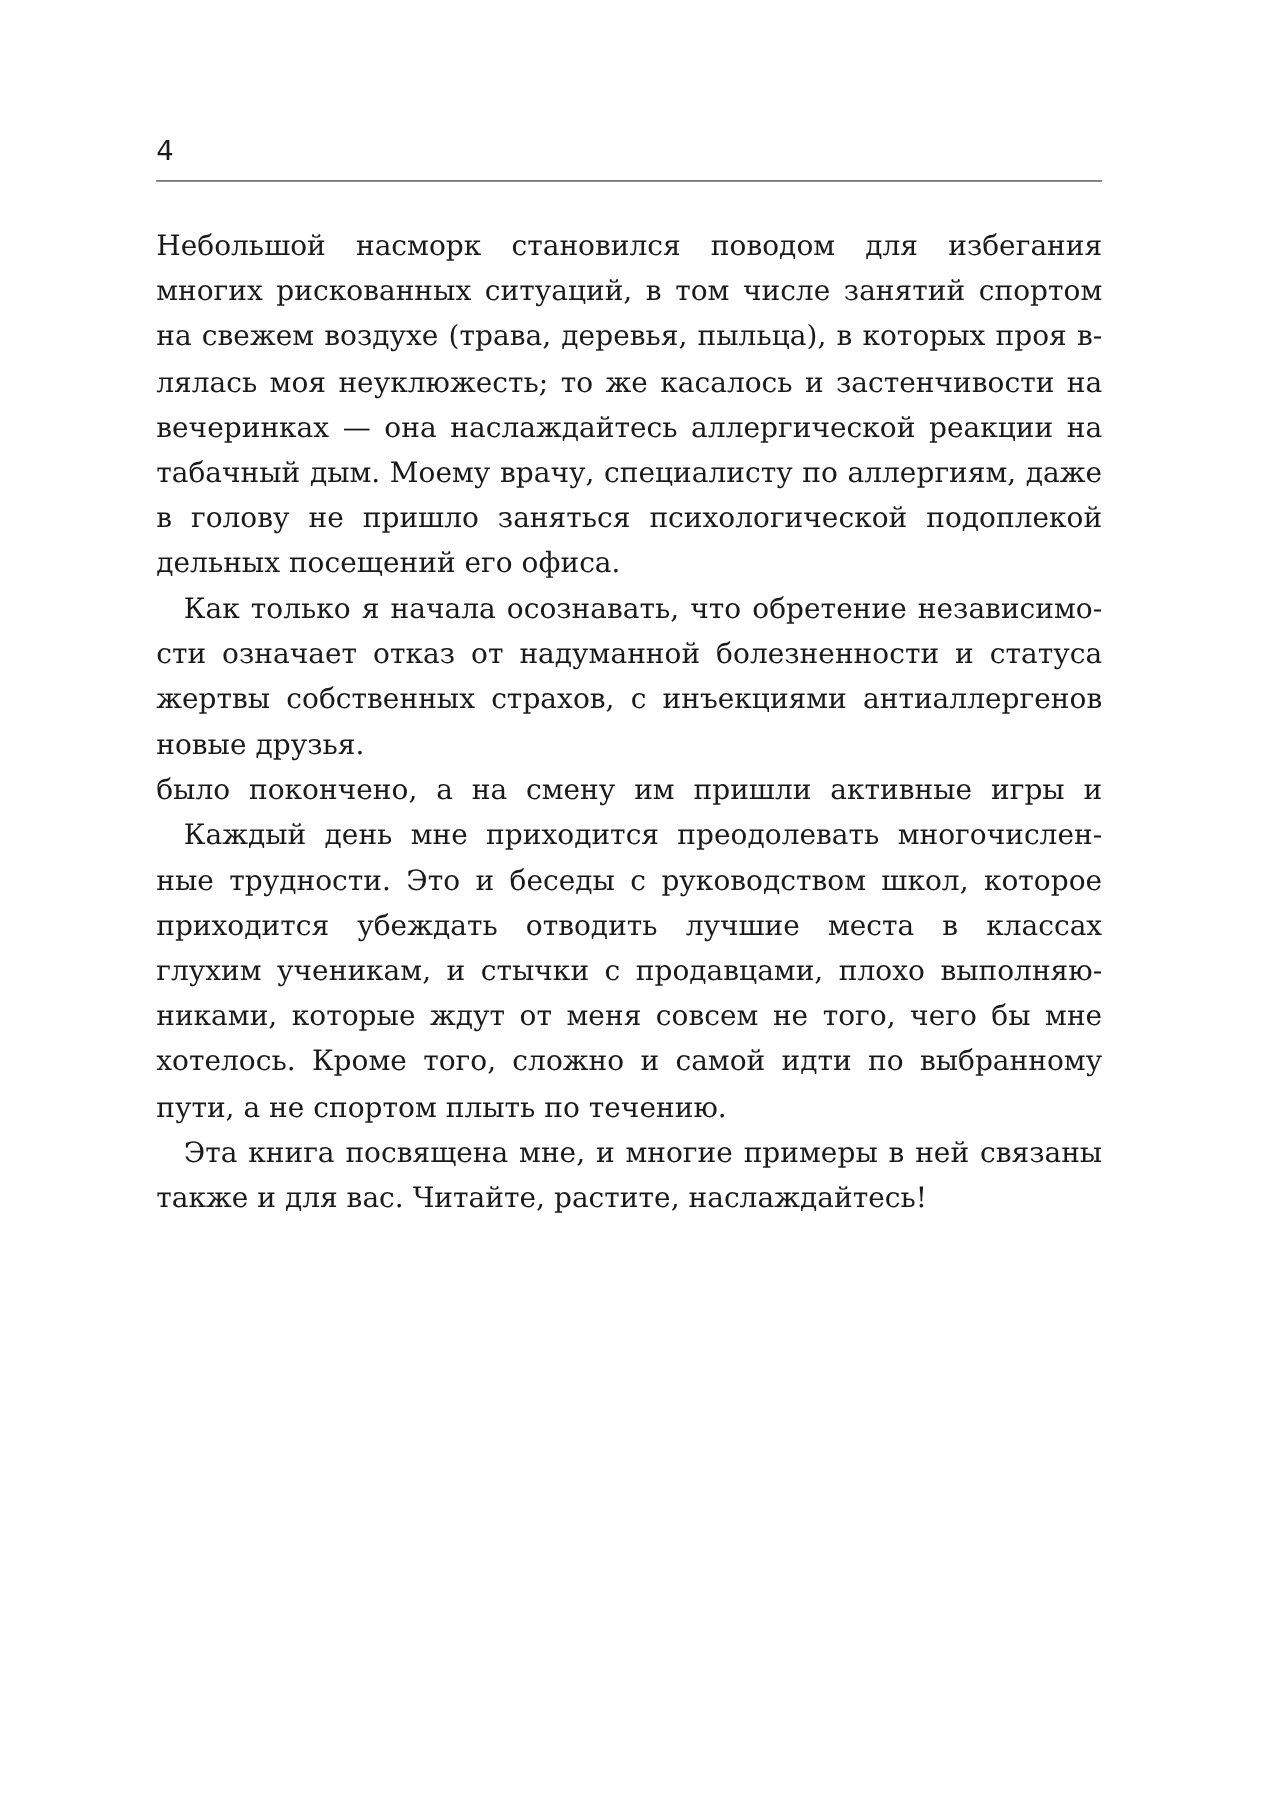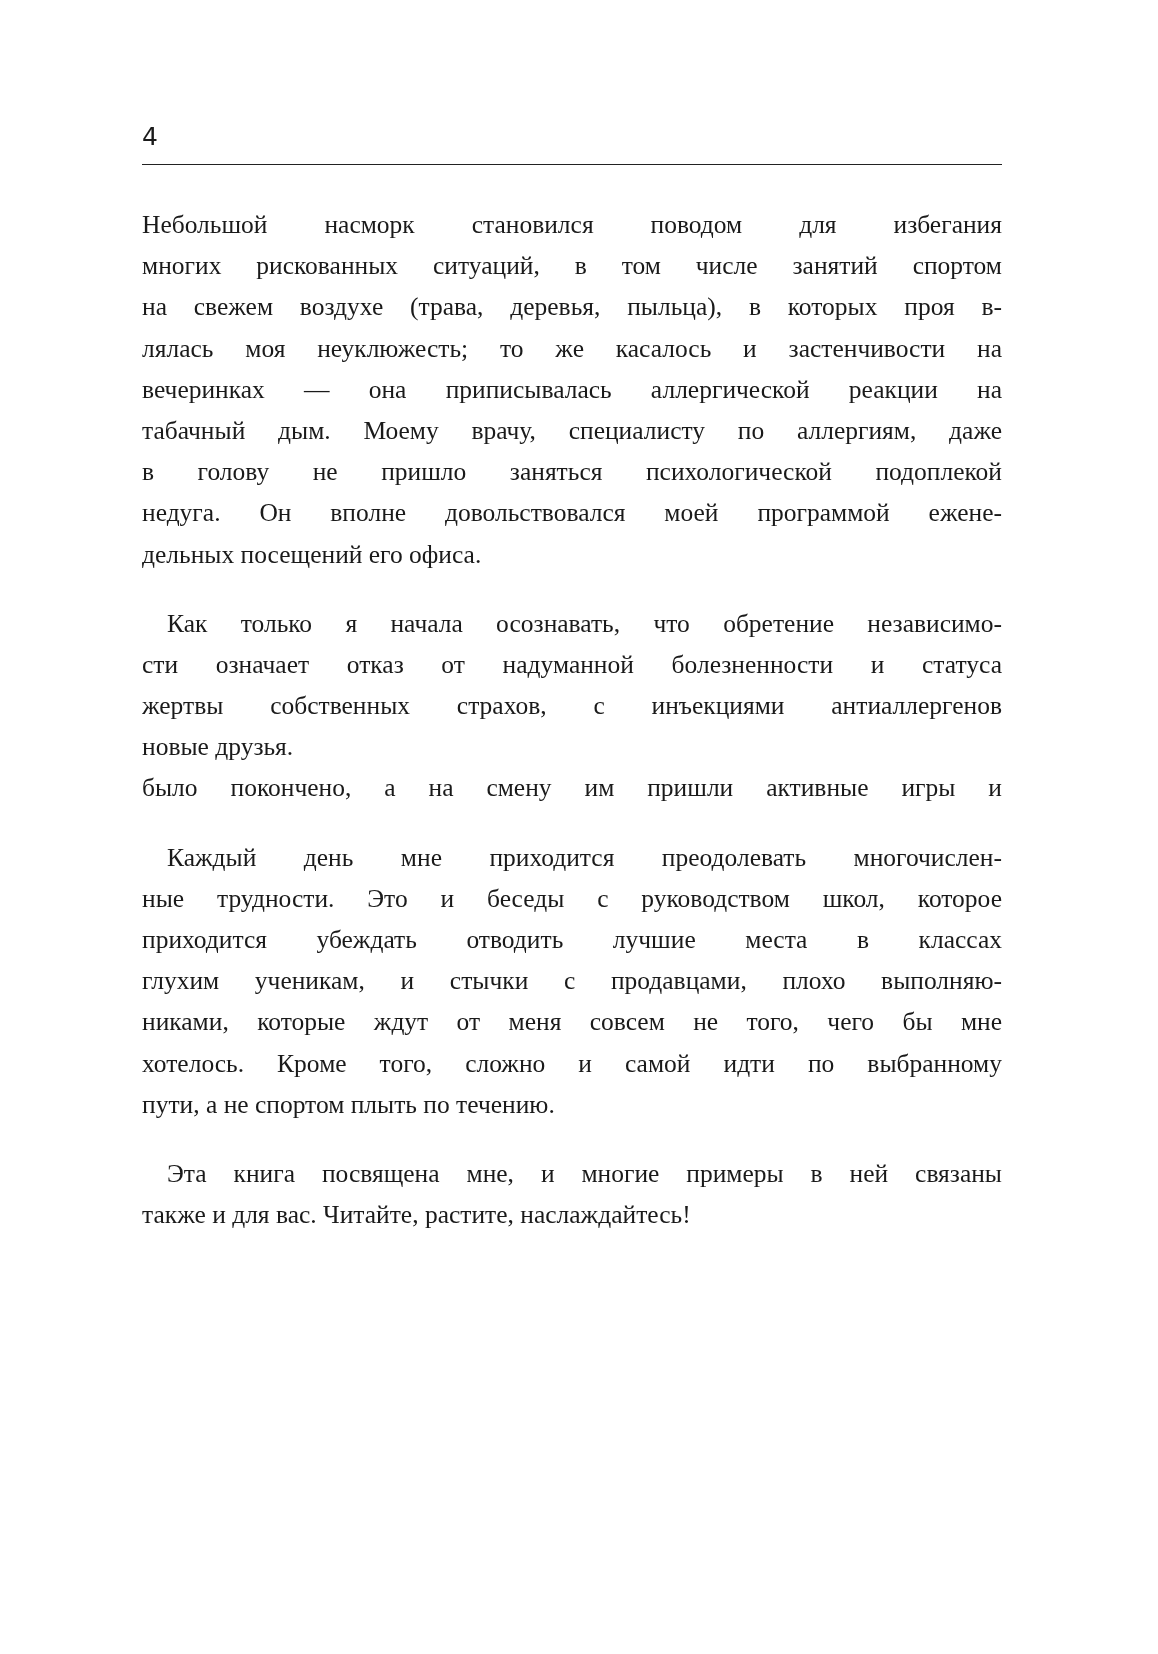--- a/index.html
+++ b/index.html
@@ -3,42 +3,41 @@
 <meta charset="utf-8">
 <style>
   html, body { margin:0; padding:0; background:#ffffff; }
   body { width:1158px; height:1654px; position:relative; overflow:hidden;
          font-family:"DejaVu Serif","Liberation Serif",serif; color:#1a1a1a; }
   .page-number { position:absolute; left:142px; top:122px; font-size:25px; line-height:30px;
                  font-family:"DejaVu Sans","Liberation Sans",sans-serif; }
   .header-rule { position:absolute; left:142px; top:164px; width:860px; height:0;
                  border-top:1.5px solid #222; }
   .text-body { position:absolute; left:142px; top:204px; width:860px; }
-  .para { margin:0;font-family:Liberation Serif, serif; }
+  .para { margin:0; }
   .line { display:block; height:41.2px; line-height:41.2px; font-size:25.5px;
           text-align:justify; text-align-last:justify; white-space:nowrap; overflow:hidden; }
   .line.last { text-align-last:left; }
-  .line.indent { text-indent:25px;margin-top:28px; }
+  .line.indent { text-indent:25px; }
 </style>
 </head>
 <body>
 
 <div class="page-number">4</div>
 <div class="header-rule"></div>
 
 <div class="text-body">
   <div class="para">
     <span class="line">Небольшой насморк становился поводом для избегания</span>
     <span class="line">многих рискованных ситуаций, в том числе занятий спортом</span>
     <span class="line">на свежем воздухе (трава, деревья, пыльца), в которых проя в-</span>
     <span class="line">лялась моя неуклюжесть; то же касалось и застенчивости на</span>
-    <span class="line">вечеринках — она приписывалась аллергической реакции на</span>
+    <span class="line">вечеринках — она наслаждайтесь аллергической реакции на</span>
     <span class="line">табачный дым. Моему врачу, специалисту по аллергиям, даже</span>
     <span class="line">в голову не пришло заняться психологической подоплекой</span>
-    <span class="line">недуга. Он вполне довольствовался моей программой ежене-</span>
     <span class="line last">дельных посещений его офиса.</span>
   </div>
   <div class="para">
     <span class="line indent">Как только я начала осознавать, что обретение независимо-</span>
     <span class="line">сти означает отказ от надуманной болезненности и статуса</span>
     <span class="line">жертвы собственных страхов, с инъекциями антиаллергенов</span>
     <span class="line last">новые друзья.</span>
     <span class="line">было покончено, а на смену им пришли активные игры и</span>
   </div>
   <div class="para">

